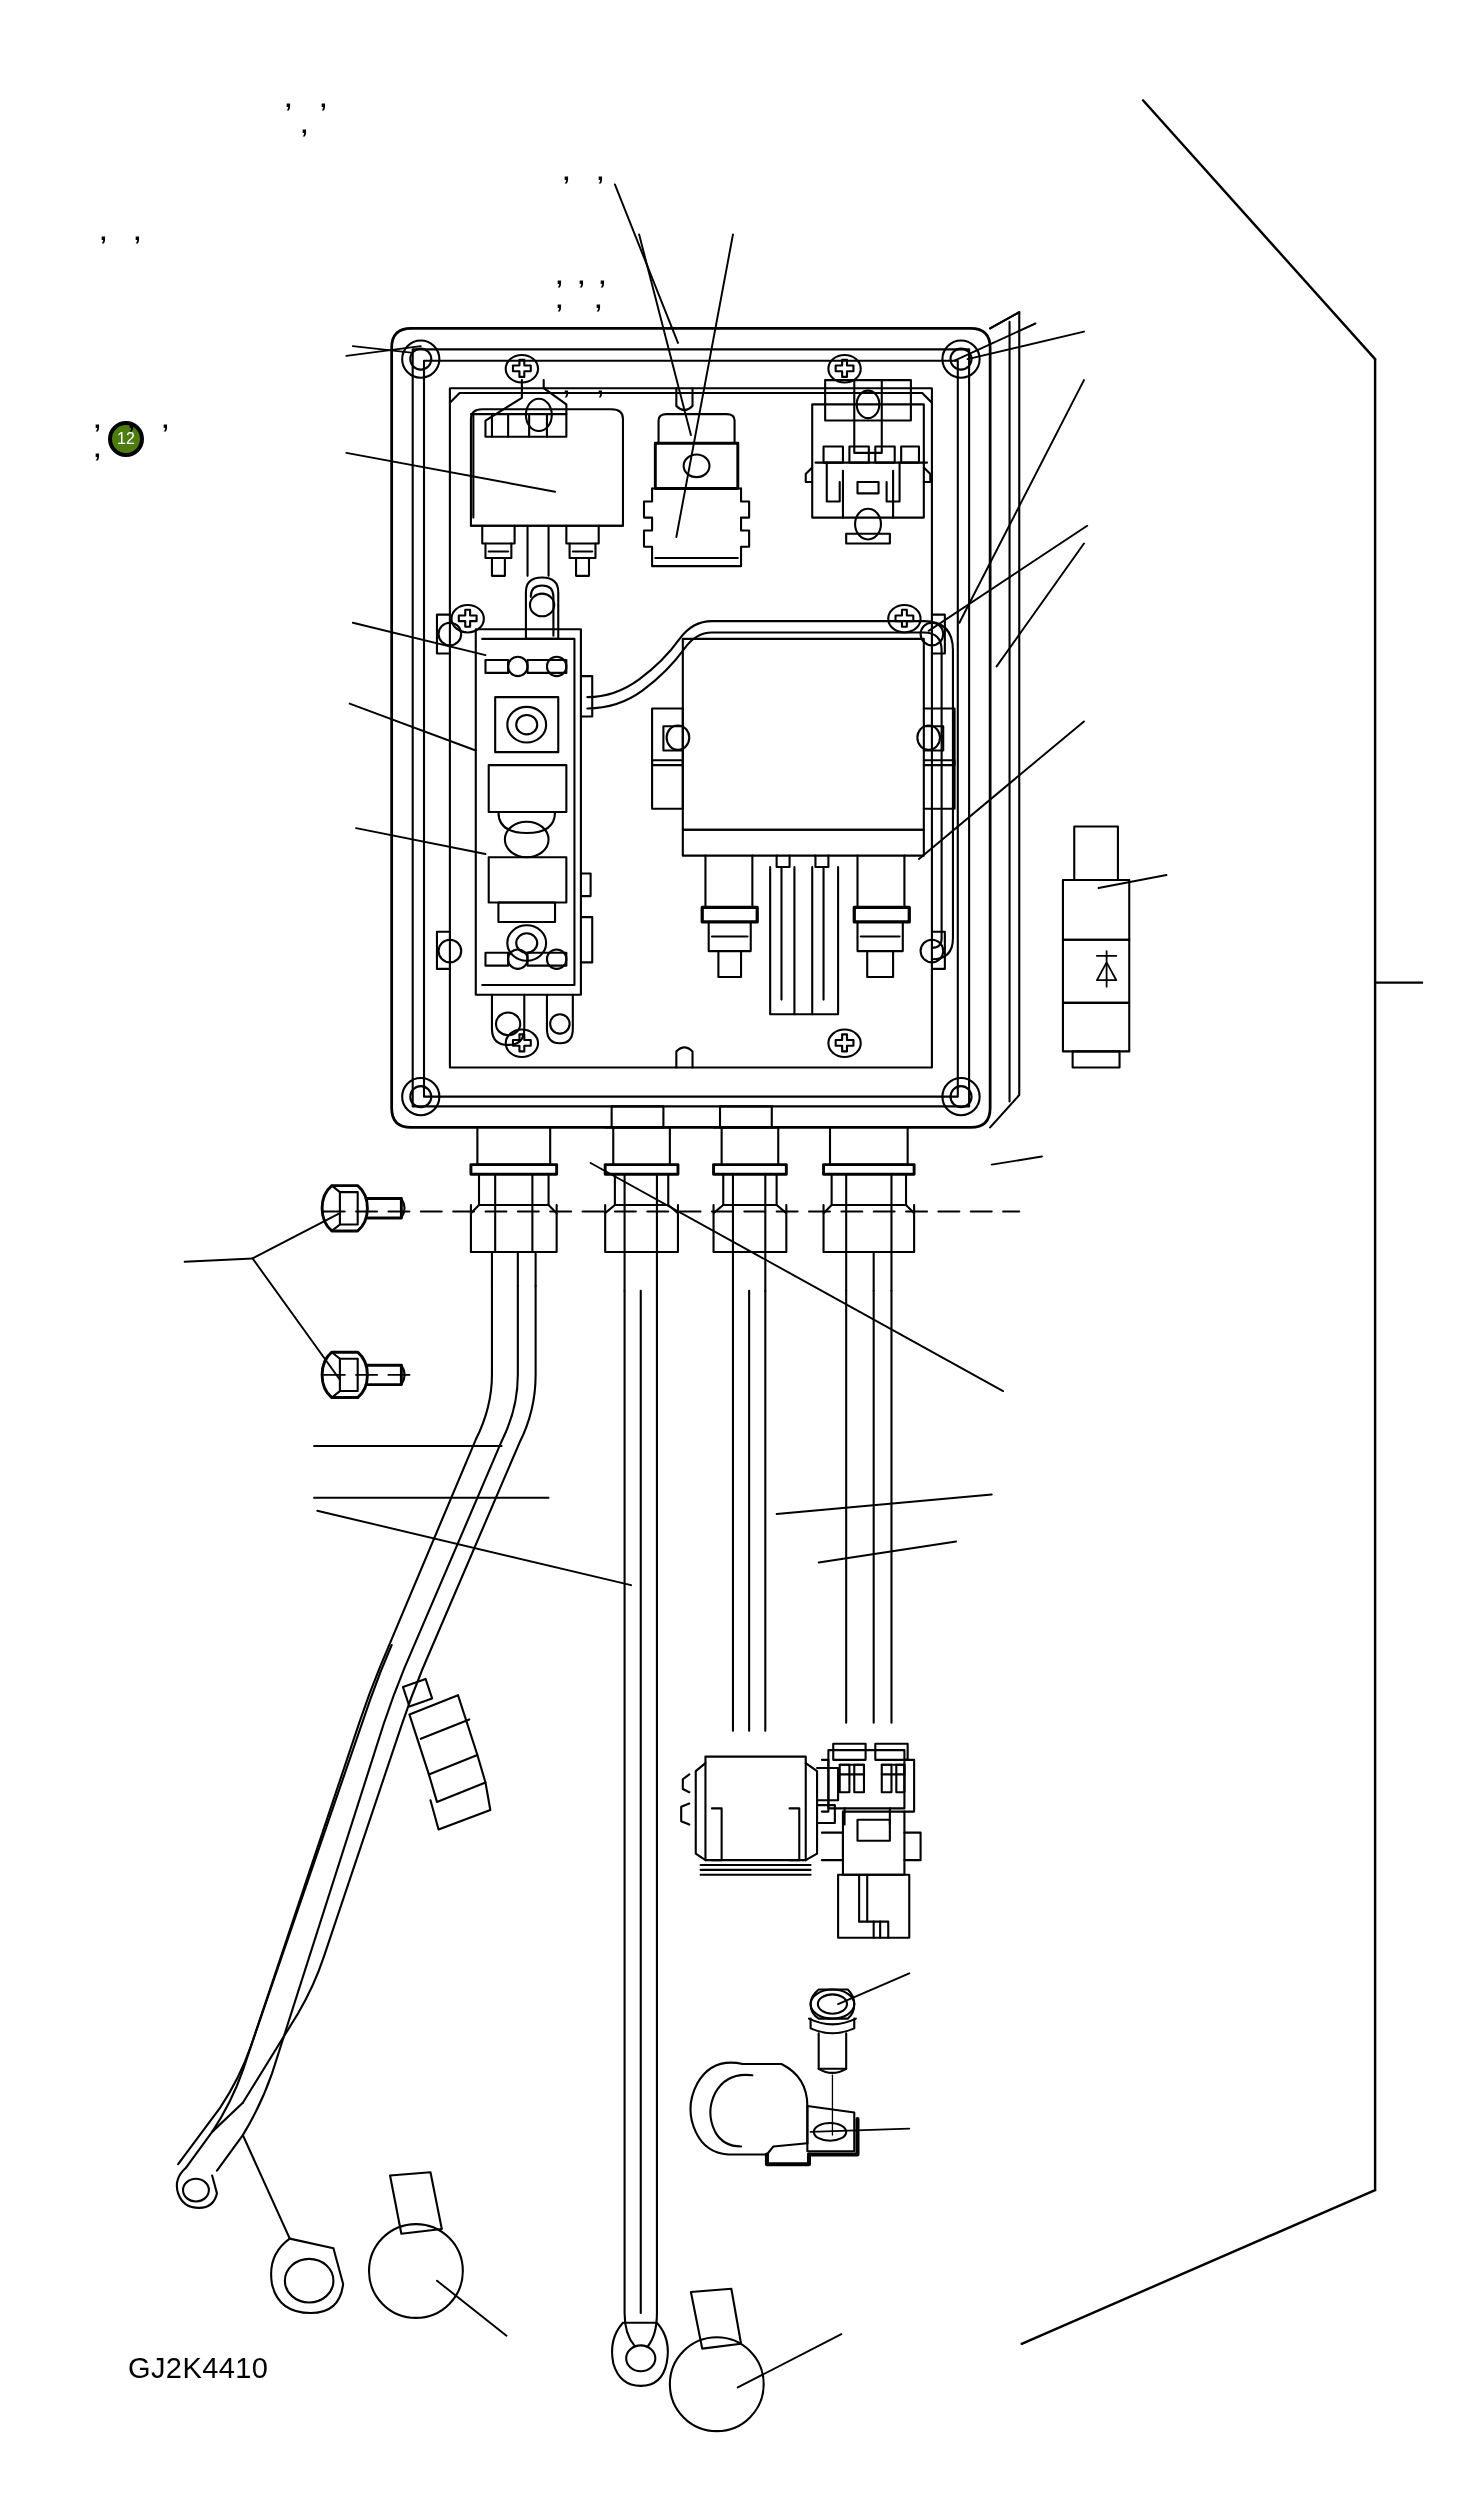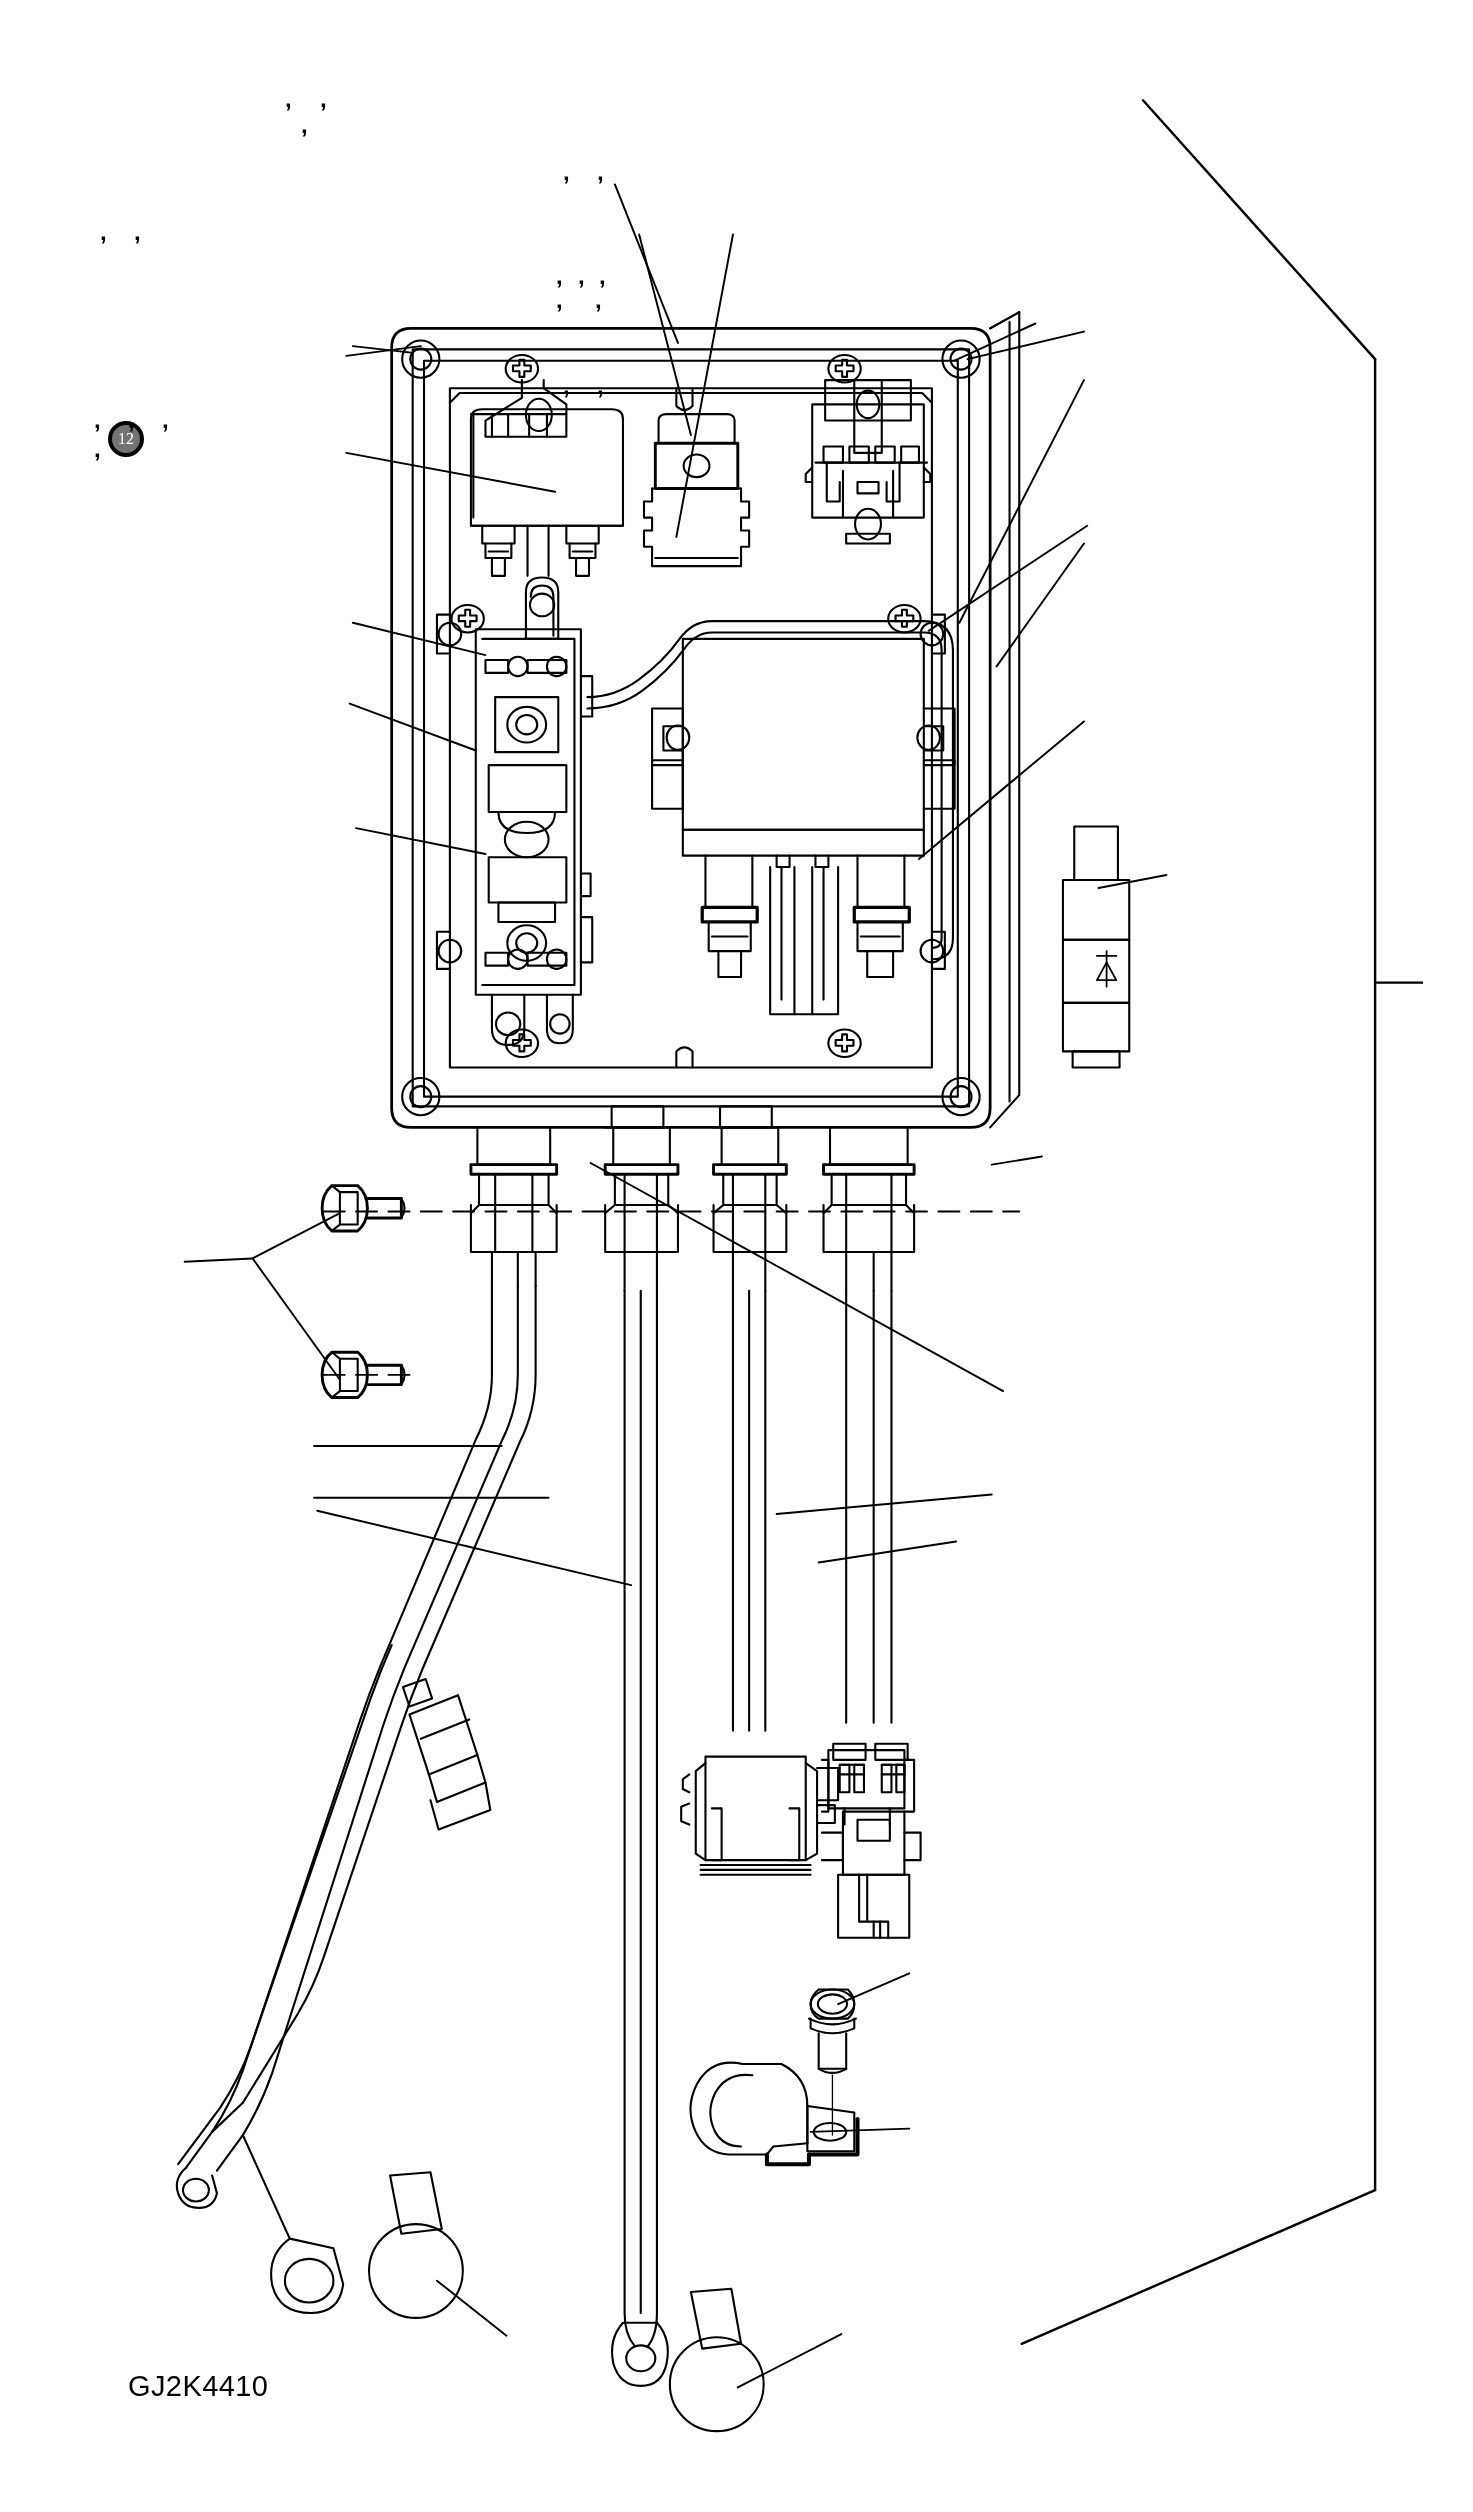--- a/index.html
+++ b/index.html
@@ -1,23 +1,23 @@
 <!DOCTYPE html>
 <html style="font-size:13px"><head>
 <meta charset="utf-8">
 <style>
   html,body{margin:0;padding:0;background:#ffffff;}
   body{font-family:"Liberation Sans",sans-serif;}
   #page{position:relative;width:1474px;height:2512px;background:#ffffff;overflow:hidden;}
   #art{position:absolute;left:0;top:0;width:1474px;height:2512px;}
   .badge{position:absolute;left:108px;top:421px;width:36px;height:36px;border-radius:50%;
-         background:#737373;border:4px solid #000000;box-sizing:border-box;
-         color:#ffffff;font-size:16px;line-height:27.5px;text-align:center;font-weight:400;font-family:Liberation Serif, serif;}
+         background:#4d7c0f;border:4px solid #000000;box-sizing:border-box;
+         color:#ffffff;font-size:16px;line-height:27.5px;text-align:center;font-weight:400;}
   .callout{position:absolute;font-size:24px;color:#000000;line-height:1;font-weight:700;}
-  .drawing-no{position:absolute;left:128px;top:2352px;font-size:29px;color:#000;letter-spacing:0.4px;margin-top:18px;}
+  .drawing-no{position:absolute;left:128px;top:2352px;font-size:29px;color:#000;letter-spacing:0.4px;}
 </style>
 </head>
 <body>
 
 <div id="page">
 
   <svg id="art" viewBox="0 0 1822 3106">
     <g fill="none" stroke="#000" stroke-width="2.6" stroke-linejoin="round" stroke-linecap="round">
 
       <g stroke-width="3">

